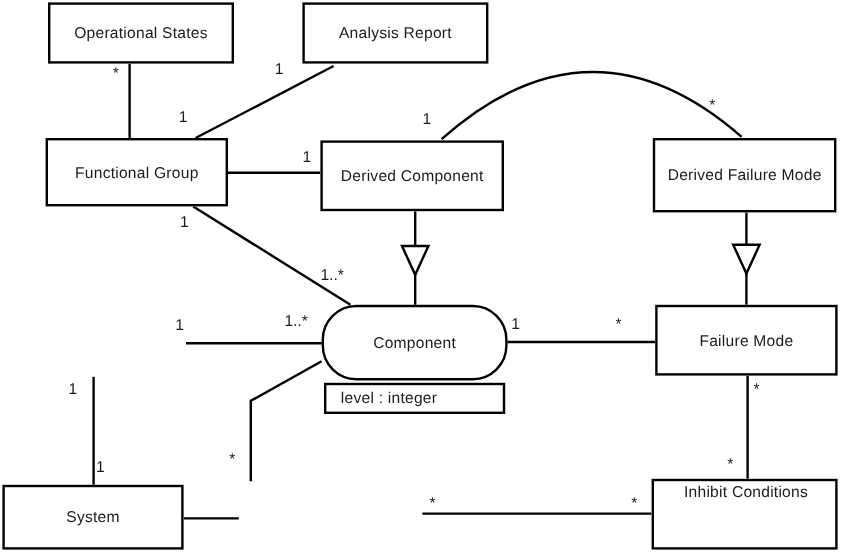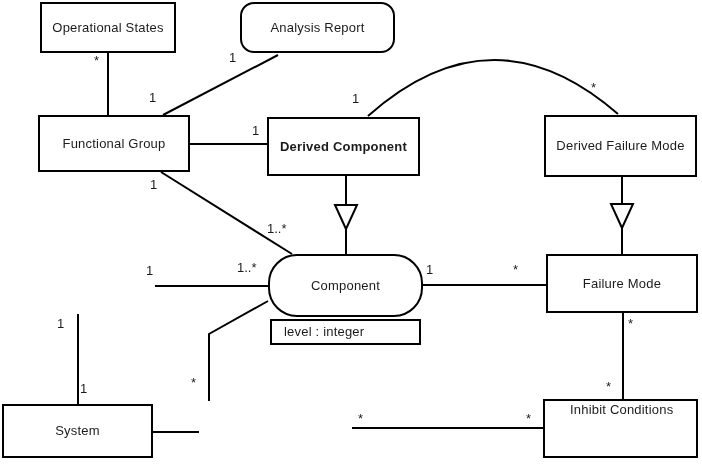--- a/index.html
+++ b/index.html
@@ -48,27 +48,27 @@
     <line x1="623" y1="313" x2="623" y2="399" stroke="#000" stroke-width="2"></line>
 
     <line x1="346" y1="176" x2="346" y2="207" stroke="#000" stroke-width="2"></line>
     <line x1="346" y1="227" x2="346" y2="254" stroke="#000" stroke-width="2"></line>
     <polygon points="335,205 357,205 346,229" fill="#fff" stroke="#000" stroke-width="2"></polygon>
     <line x1="622" y1="177" x2="622" y2="206" stroke="#000" stroke-width="2"></line>
     <line x1="622" y1="226" x2="622" y2="254" stroke="#000" stroke-width="2"></line>
     <polygon points="611,204 633,204 622,228" fill="#fff" stroke="#000" stroke-width="2"></polygon>
   </svg>
 
-  <div class="uml-box" style="left:40px; top:2px; width:136px; height:51px;">Operational States</div>
+  <div class="uml-box" style="left:40px; top:2px; width:155px; height:51px;">Operational States</div>
 
-  <div class="uml-box" style="left:240px; top:2px; width:155px; height:51px;border-radius:14px;">Analysis Report</div>
+  <div class="uml-box" style="left:252px; top:2px; width:155px; height:51px;">Analysis Report</div>
 
   <div class="uml-box" style="left:38px; top:115px; width:152px; height:57px;">Functional Group</div>
 
-  <div class="uml-box" style="left:267px; top:117px; width:153px; height:59px;font-weight:bold;">Derived Component</div>
+  <div class="uml-box" style="left:267px; top:117px; width:153px; height:59px;">Derived Component</div>
 
   <div class="uml-box" style="left:544px; top:115px; width:153px; height:62px;">Derived Failure Mode</div>
 
 
   <div class="uml-box" style="left:268px; top:254px; width:155px; height:63px;border-radius:29px;">Component</div>
   <div class="uml-box attr" style="left:270px; top:319px; width:151px; height:26px;">level : integer</div>
 
   <div class="uml-box" style="left:546px; top:254px; width:152px; height:59px;">Failure Mode</div>
 
   <div class="uml-box" style="left:2px; top:404px; width:151px; height:54px;">System</div>

